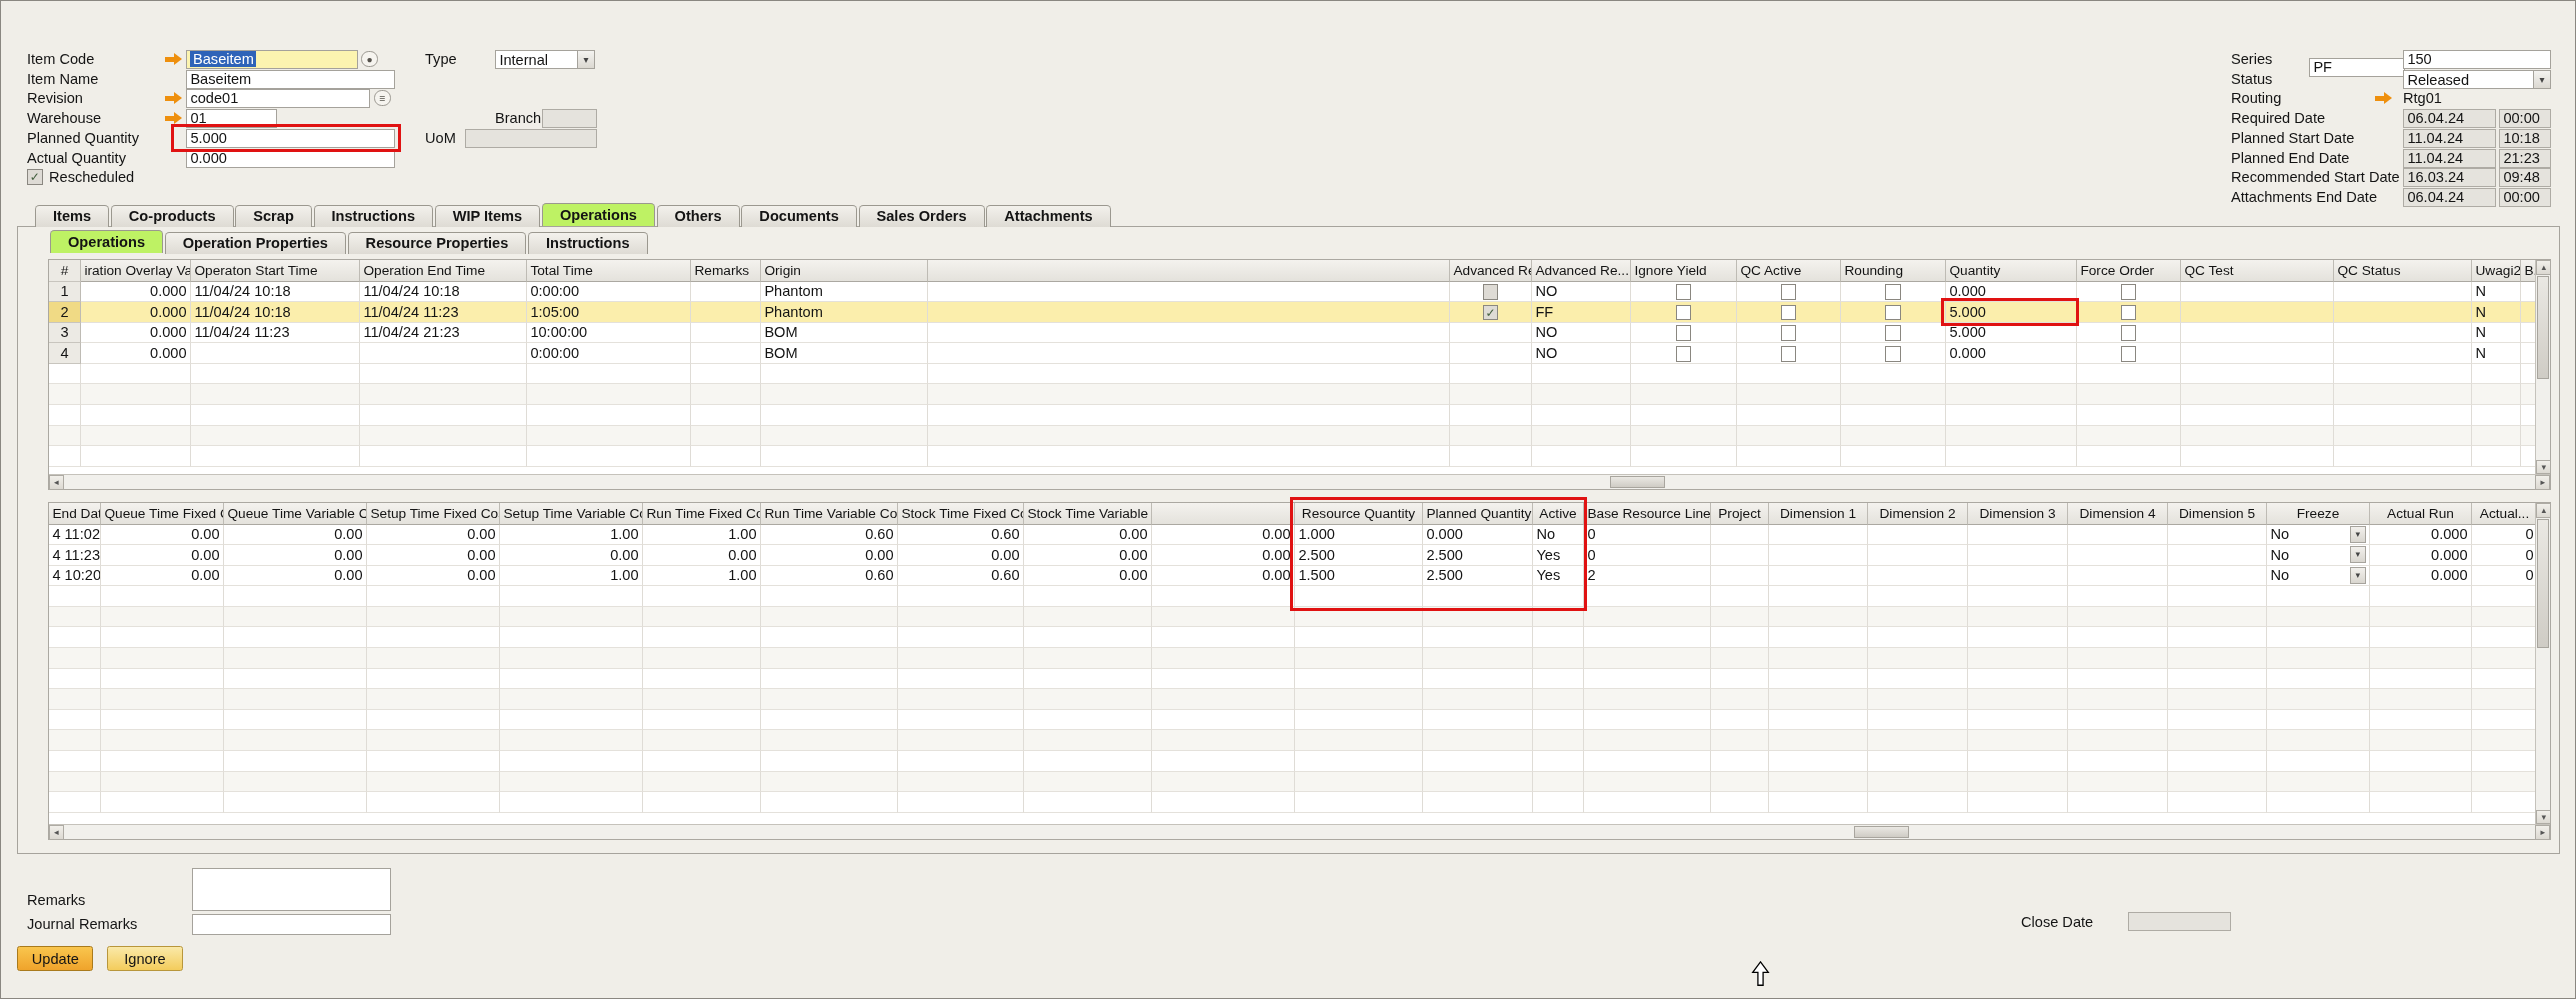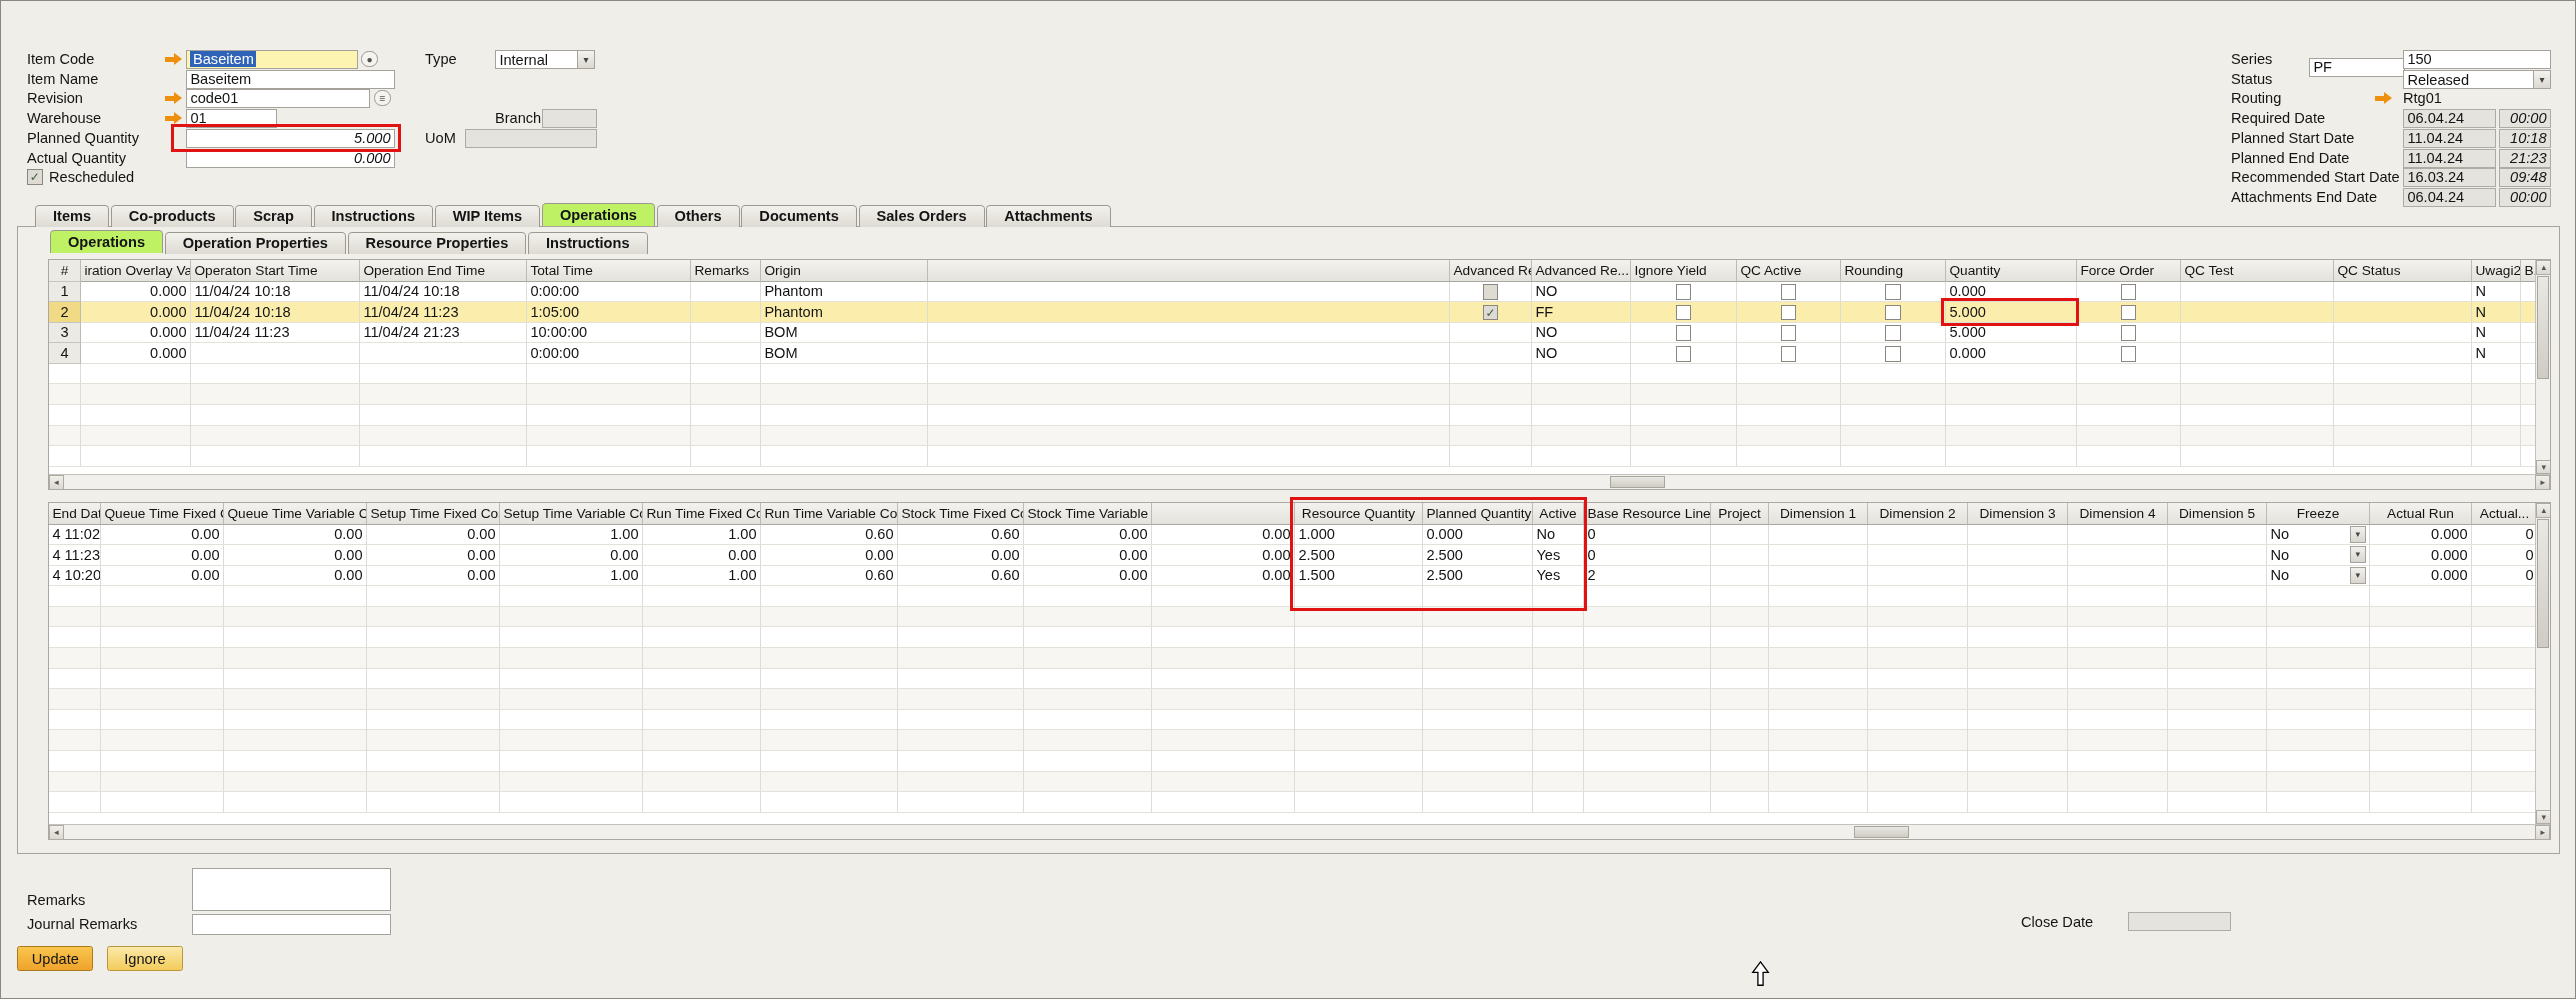--- a/index.html
+++ b/index.html
@@ -12,21 +12,21 @@
             border-bottom:0.9px solid #8F8C85;display:flex;align-items:center;}
   .titlebar .title{font-size:17px;font-weight:bold;padding-left:12px;}
   .winbtns{margin-left:auto;display:flex;padding-right:5.2px;}
   .winbtn{width:31px;height:20.6px;margin-left:2.6px;background:linear-gradient(#F4F3F0,#D6D3CC);
           border:0.9px solid #8F8D86;display:flex;align-items:center;justify-content:center;font-size:13.7px;}
   
   .lbl{position:absolute;font-size:14.6px;height:19px;line-height:19px;white-space:nowrap;}
   .fld{position:absolute;height:19px;line-height:17px;font-size:14.6px;background:#fff;
        border:0.9px solid #A5A29B;padding:0 3.4px;overflow:hidden;white-space:nowrap;}
   .fld.ro{background:#E5E3DD;border-color:#AEABA4;}
-  .fld.num{text-align:right;font-style:italic;}
+  .fld.num{}
   .fld.focus{background:#FCF4B0;}
   .seltext{background:#2E63B8;color:#fff;padding:0 2.6px;}
   .plain{position:absolute;font-size:14.6px;height:19px;line-height:19px;}
   .combo{position:absolute;height:19px;background:#fff;border:0.9px solid #A5A29B;display:flex;align-items:center;}
   .combo .val{flex:1;font-size:14.6px;padding:0 3.4px;overflow:hidden;white-space:nowrap;}
   .combo .dd{width:17px;height:100%;border-left:0.9px solid #A5A29B;
              background:linear-gradient(#F4F3F0,#DBD8D1);display:flex;align-items:center;justify-content:center;font-size:8.6px;color:#444;}
   .larrow{position:absolute;width:19px;height:13.7px;}
   .larrow .shaft{position:absolute;left:0.9px;top:4.3px;width:9.4px;height:5.2px;background:#EE8F0D;}
   .larrow .head{position:absolute;left:10.3px;top:0;width:0;height:0;border-left:8.6px solid #EE8F0D;

